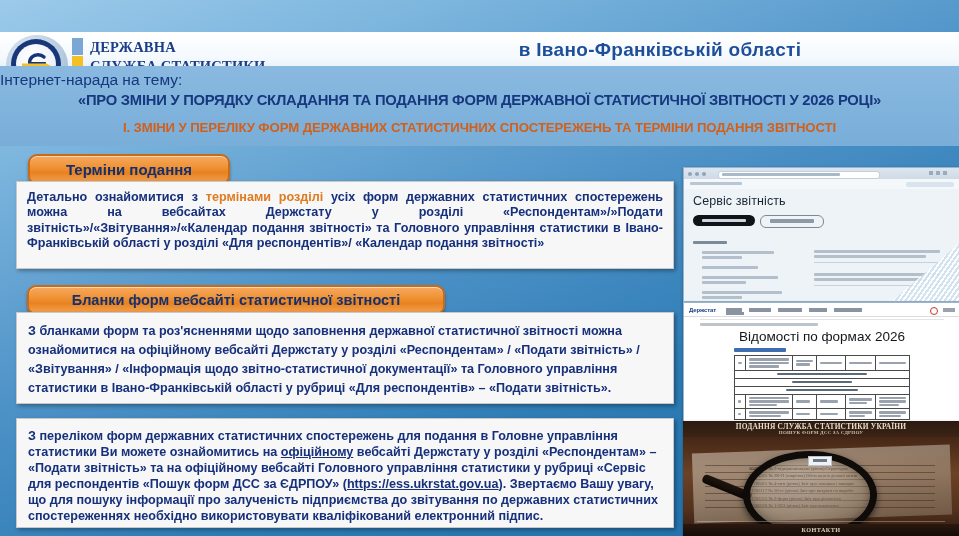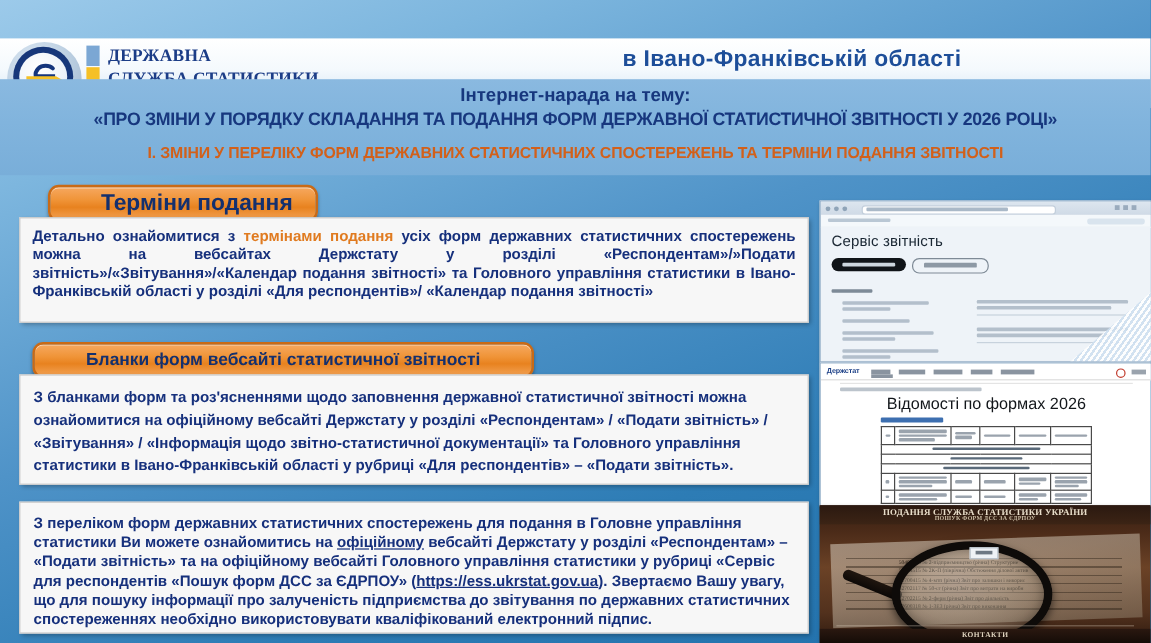--- a/index.html
+++ b/index.html
@@ -31,35 +31,35 @@
   .org-name{position:absolute;left:90px;top:6px;width:230px;
     font-family:"Liberation Serif",serif;font-weight:bold;color:#1c3d87;
     font-size:14.5px;line-height:18.5px;letter-spacing:.2px;}
   .org-name div{white-space:nowrap;}
   .head-title{position:absolute;left:380px;top:6px;width:560px;text-align:center;
     color:#1d4e99;font-weight:bold;font-size:19px;line-height:24px;letter-spacing:.3px;}
 
   
   .titleband{position:absolute;left:0;top:66px;width:959px;height:80px;
     background:linear-gradient(180deg,#8ab9e0 0%,#81b4dd 45%,#79aed9 100%);}
-  .t-line1{position:absolute;left:0;top:5px;width:959px;text-align:center;
-    color:#17377e;font-weight:bold;font-size:15.5px;}
+  .t-line1{position:absolute;left:0;top:5px;width:959px;text-align:left;
+    color:#17377e;font-weight:normal;font-size:15.5px;}
   .t-line2{position:absolute;left:0;top:25px;width:959px;text-align:center;
     color:#17377e;font-weight:bold;font-size:15px;letter-spacing:-.25px;
     transform:scaleX(.985);transform-origin:center;}
   .t-line3{position:absolute;left:0;top:54px;width:959px;text-align:center;
     color:#d2601a;font-weight:bold;font-size:13.2px;letter-spacing:-.1px;}
 
   
   .pill{position:absolute;border-radius:9px;
     background:linear-gradient(180deg,#f6a860 0%,#f09539 38%,#e8821f 62%,#f2a254 100%);
     border:2px solid #c96a16;
     box-shadow:0 2px 3px rgba(0,0,0,.35), inset 0 1px 0 rgba(255,255,255,.55);
     color:#14306e;font-weight:bold;display:flex;align-items:center;justify-content:center;}
-  #pill-1{left:40px;top:154px;width:198px;height:27px;font-size:19px;padding-left:23px;}
+  #pill-1{left:28px;top:154px;width:198px;height:27px;font-size:15px;}
   #pill-2{left:27px;top:285px;width:414px;height:26px;font-size:14.5px;}
 
   
   .panel{position:absolute;background:#f7f7f7;
     border:1px solid #c8c8c8;
     box-shadow:2px 2px 4px rgba(0,0,0,.33);
     color:#16307c;box-sizing:border-box;}
   #panel-1{left:16px;top:181px;width:658px;height:88px;padding:8px 10px 6px 10px;
     font-size:12.6px;line-height:15.4px;font-weight:bold;text-align:justify;}
   #panel-2{left:16px;top:312px;width:658px;height:92px;padding:9px 10px 6px 11px;
@@ -180,21 +180,21 @@
 
   <div class="titleband">
     <div class="t-line1">Інтернет-нарада на тему:</div>
     <div class="t-line2">«ПРО ЗМІНИ У ПОРЯДКУ СКЛАДАННЯ ТА ПОДАННЯ ФОРМ ДЕРЖАВНОЇ СТАТИСТИЧНОЇ ЗВІТНОСТІ У 2026  РОЦІ»</div>
     <div class="t-line3">І. ЗМІНИ У ПЕРЕЛІКУ ФОРМ ДЕРЖАВНИХ СТАТИСТИЧНИХ СПОСТЕРЕЖЕНЬ ТА ТЕРМІНИ ПОДАННЯ ЗВІТНОСТІ</div>
   </div>
 
   <div class="pill" id="pill-1">Терміни подання</div>
 
   <div class="panel" id="panel-1">
-    <span>Детально ознайомитися з </span><span class="hl-orange">термінами подання</span><span> усіх форм державних статистичних спостережень можна на вебсайтах Держстату у розділі «Респондентам»/»Подати звітність»/«Звітування»/«Календар подання звітності» та Головного управління статистики в Івано-Франківській області у розділі «Для респондентів»/ «Календар подання звітності»</span>
+    <span>Детально ознайомитися з </span><span class="hl-orange">термінами розділі</span><span> усіх форм державних статистичних спостережень можна на вебсайтах Держстату у розділі «Респондентам»/»Подати звітність»/«Звітування»/«Календар подання звітності» та Головного управління статистики в Івано-Франківській області у розділі «Для респондентів»/ «Календар подання звітності»</span>
   </div>
 
   <div class="pill" id="pill-2">Бланки форм вебсайті статистичної звітності</div>
 
   <div class="panel" id="panel-2">
     <span>З бланками форм та роз'ясненнями щодо заповнення державної статистичної звітності можна ознайомитися  на  офіційному вебсайті Держстату у розділі  «Респондентам» / «Подати звітність» / «Звітування» / «Інформація щодо звітно-статистичної документації» та Головного управління статистики в Івано-Франківській області у рубриці «Для респондентів» – «Подати звітність».</span>
   </div>
 
   <div class="panel" id="panel-3">
     <span>З переліком форм державних статистичних спостережень для подання в Головне управління статистики Ви можете ознайомитись на </span><span class="link">офіційному</span><span> вебсайті Держстату у розділі «Респондентам» – «Подати звітність» та на офіційному вебсайті Головного управління статистики у рубриці «Сервіс для респондентів «Пошук форм ДСС за ЄДРПОУ» (</span><span class="link">https://ess.ukrstat.gov.ua</span><span>). Звертаємо Вашу увагу, що для пошуку інформації про залученість підприємства до звітування по державних  статистичних спостереженнях необхідно використовувати кваліфікований електронний підпис.</span>

